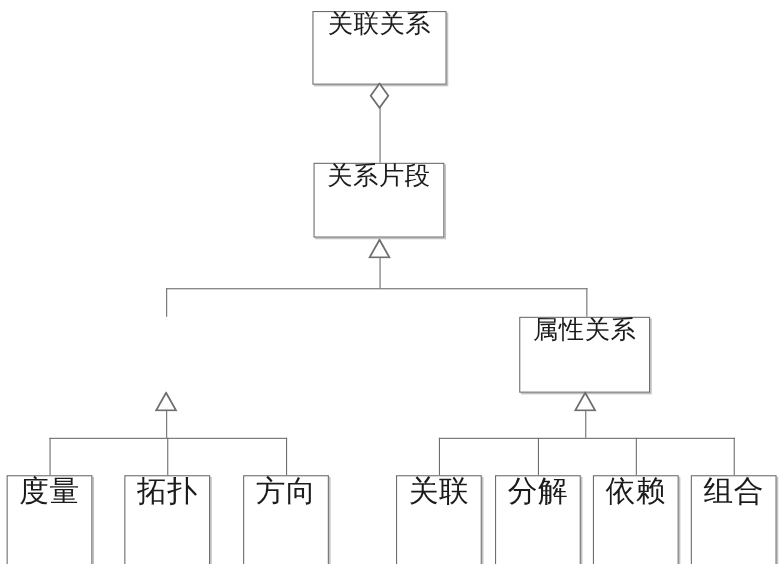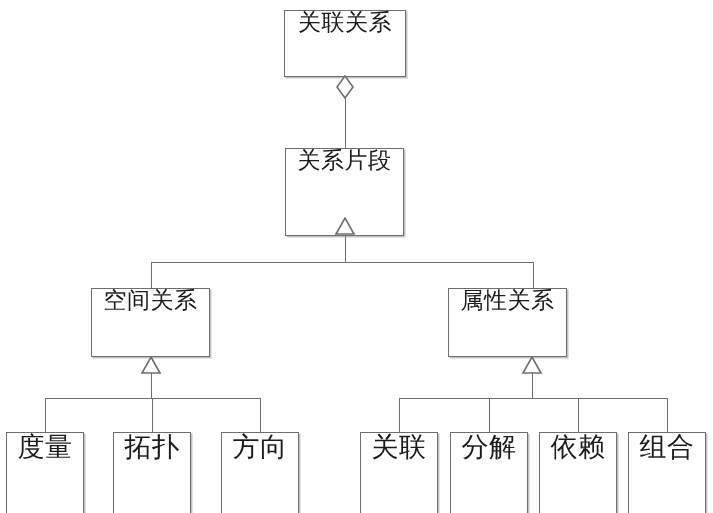--- a/index.html
+++ b/index.html
@@ -75,40 +75,37 @@
   </div>
 
   <div class="dia" style="left:334px; top:75px; width:22px; height:24px;">
     <svg width="22" height="24" viewBox="0 0 22 24">
       <polygon points="11,1 19,12 11,23 3,12" fill="#ffffff" stroke="#6e6e6e" stroke-width="1.6"></polygon>
     </svg>
   </div>
 
   <div class="vline" style="left:344.5px; top:97px; height:51px;"></div>
 
-  <div class="node" style="left:285px; top:148px; width:119px; height:88px;">
+  <div class="node" style="left:285px; top:148px; width:119px; height:68px;">
     <span class="node-label">关系片段</span>
   </div>
 
   <div class="tri" style="left:334px; top:217px; width:22px; height:18px;">
     <svg width="22" height="18" viewBox="0 0 22 18">
       <polygon points="11,1 20,17 2,17" fill="#ffffff" stroke="#6e6e6e" stroke-width="1.6"></polygon>
     </svg>
   </div>
 
   <div class="vline" style="left:344.5px; top:234px; height:28px;"></div>
 
   <div class="hline" style="left:151px; top:262px; width:383px;"></div>
 
   <div class="vline" style="left:151px; top:262px; height:26px;"></div>
   <div class="vline" style="left:533px; top:262px; height:26px;"></div>
 
-  <div class="node" style="left:91px; top:288px; width:119px; height:69px;">
-    <span class="node-label">空间关系</span>
-  </div>
 
   <div class="tri" style="left:140px; top:356px; width:22px; height:18px;">
     <svg width="22" height="18" viewBox="0 0 22 18">
       <polygon points="11,1 20,17 2,17" fill="#ffffff" stroke="#6e6e6e" stroke-width="1.6"></polygon>
     </svg>
   </div>
   <div class="vline" style="left:150.5px; top:373px; height:25px;"></div>
   <div class="hline" style="left:45px; top:398px; width:216px;"></div>
   <div class="vline" style="left:45px; top:398px; height:34px;"></div>
   <div class="vline" style="left:152px; top:398px; height:34px;"></div>
@@ -117,21 +114,21 @@
   <div class="node leaf" style="left:6px; top:432px; width:78px; height:86px;">
     <span class="node-label">度量</span>
   </div>
   <div class="node leaf" style="left:113px; top:432px; width:78px; height:86px;">
     <span class="node-label">拓扑</span>
   </div>
   <div class="node leaf" style="left:221px; top:432px; width:78px; height:86px;">
     <span class="node-label">方向</span>
   </div>
 
-  <div class="node" style="left:448px; top:288px; width:119px; height:69px;">
+  <div class="node" style="left:472px; top:288px; width:119px; height:69px;">
     <span class="node-label">属性关系</span>
   </div>
 
   <div class="tri" style="left:521px; top:356px; width:22px; height:18px;">
     <svg width="22" height="18" viewBox="0 0 22 18">
       <polygon points="11,1 20,17 2,17" fill="#ffffff" stroke="#6e6e6e" stroke-width="1.6"></polygon>
     </svg>
   </div>
   <div class="vline" style="left:531.5px; top:373px; height:25px;"></div>
   <div class="hline" style="left:399px; top:398px; width:269px;"></div>

